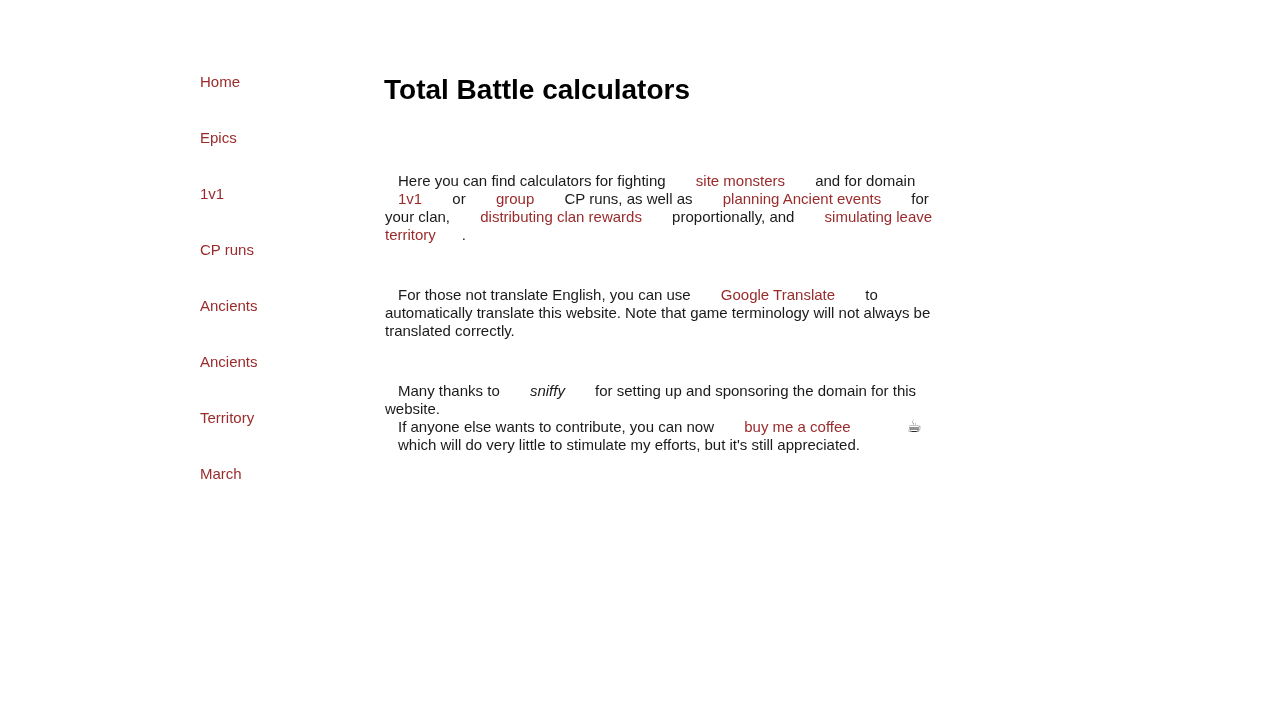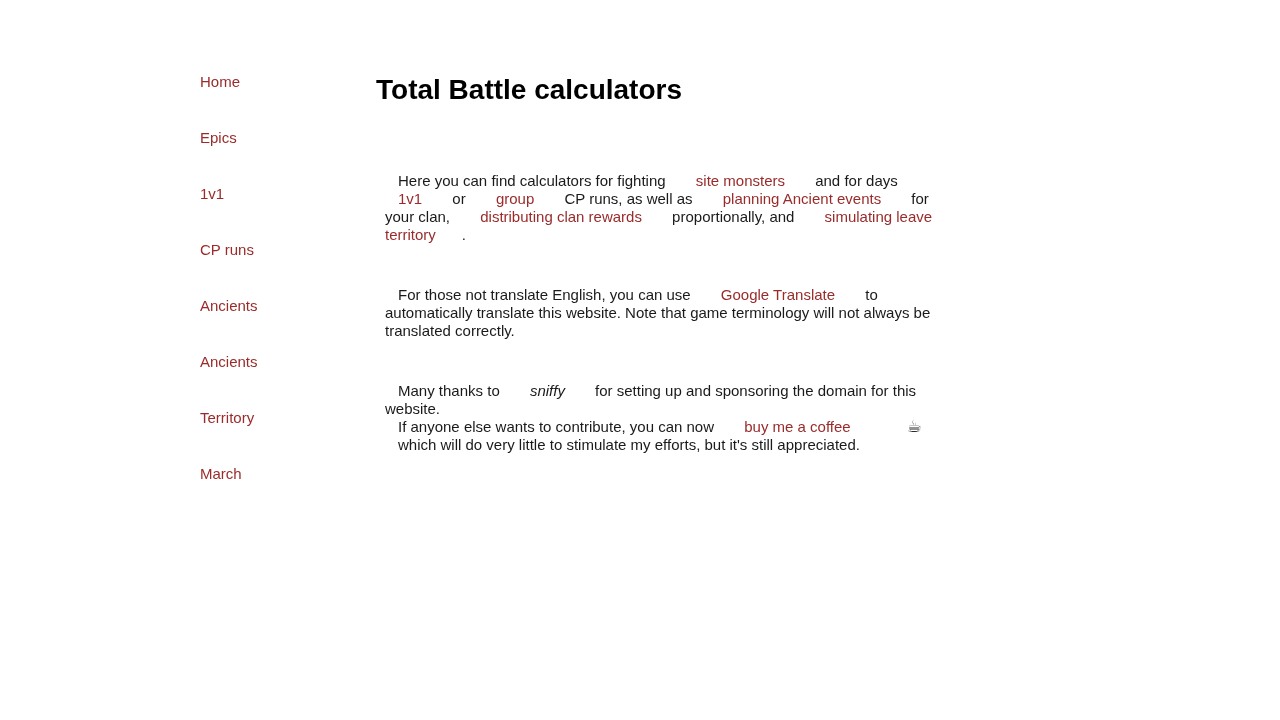--- a/index.html
+++ b/index.html
@@ -32,21 +32,21 @@
   .main {
     position: absolute;
     left: 320px; top: 22px;
     width: 638px;
   }
   h1.page-title {
     font-size: 28px;
     font-weight: bold;
     color: var(--heading-color, #000000);
     line-height: 32px;
-    margin: 0 0 27px 4px;
+    margin: 0 0 27px 12px;
     letter-spacing: 0px;
   }
   .paragraphs p {
     font-size: 15px;
     line-height: 18px;
     color: var(--text-color, #1a1a1a);
     margin: 0 0 16px 0;
   }
   .paragraphs p a {
     color: var(--link-color, #9a2b2b);
@@ -71,19 +71,19 @@
       <a class="nav-link">CP runs</a>
       <a class="nav-link">Ancients</a>
       <a class="nav-link">Ancients</a>
       <a class="nav-link">Territory</a>
       <a class="nav-link">March</a>
     </nav>
 
   <div class="main">
     <h1 class="page-title">Total Battle calculators</h1>
     <div class="paragraphs">
-        <p><span>Here you can find calculators for fighting </span><a>site monsters</a><span> and for days </span><a>1v1</a><span> or </span><a>group</a><span> CP runs, as well as </span><a>planning Ancient events</a><span> for your clan, </span><a>distributing clan rewards</a><span> proportionally, and </span><a>simulating leave territory</a><span>.</span></p>
+        <p><span>Here you can find calculators for fighting </span><a>site monsters</a><span> and for domain </span><a>1v1</a><span> or </span><a>group</a><span> CP runs, as well as </span><a>planning Ancient events</a><span> for your clan, </span><a>distributing clan rewards</a><span> proportionally, and </span><a>simulating leave territory</a><span>.</span></p>
         <p><span>For those not translate English, you can use </span><a>Google Translate</a><span> to automatically translate this website. Note that game terminology will not always be translated correctly.</span></p>
         <p><span>Many thanks to </span><i>sniffy</i><span> for setting up and sponsoring the domain for this website.</span><br><span>If anyone else wants to contribute, you can now </span><a>buy me a coffee</a><span> </span><span class="emoji">☕</span><span> which will do very little to stimulate my efforts, but it's still appreciated.</span></p>
       </div>
   </div>
 
 </div>
 
 </body></html>

